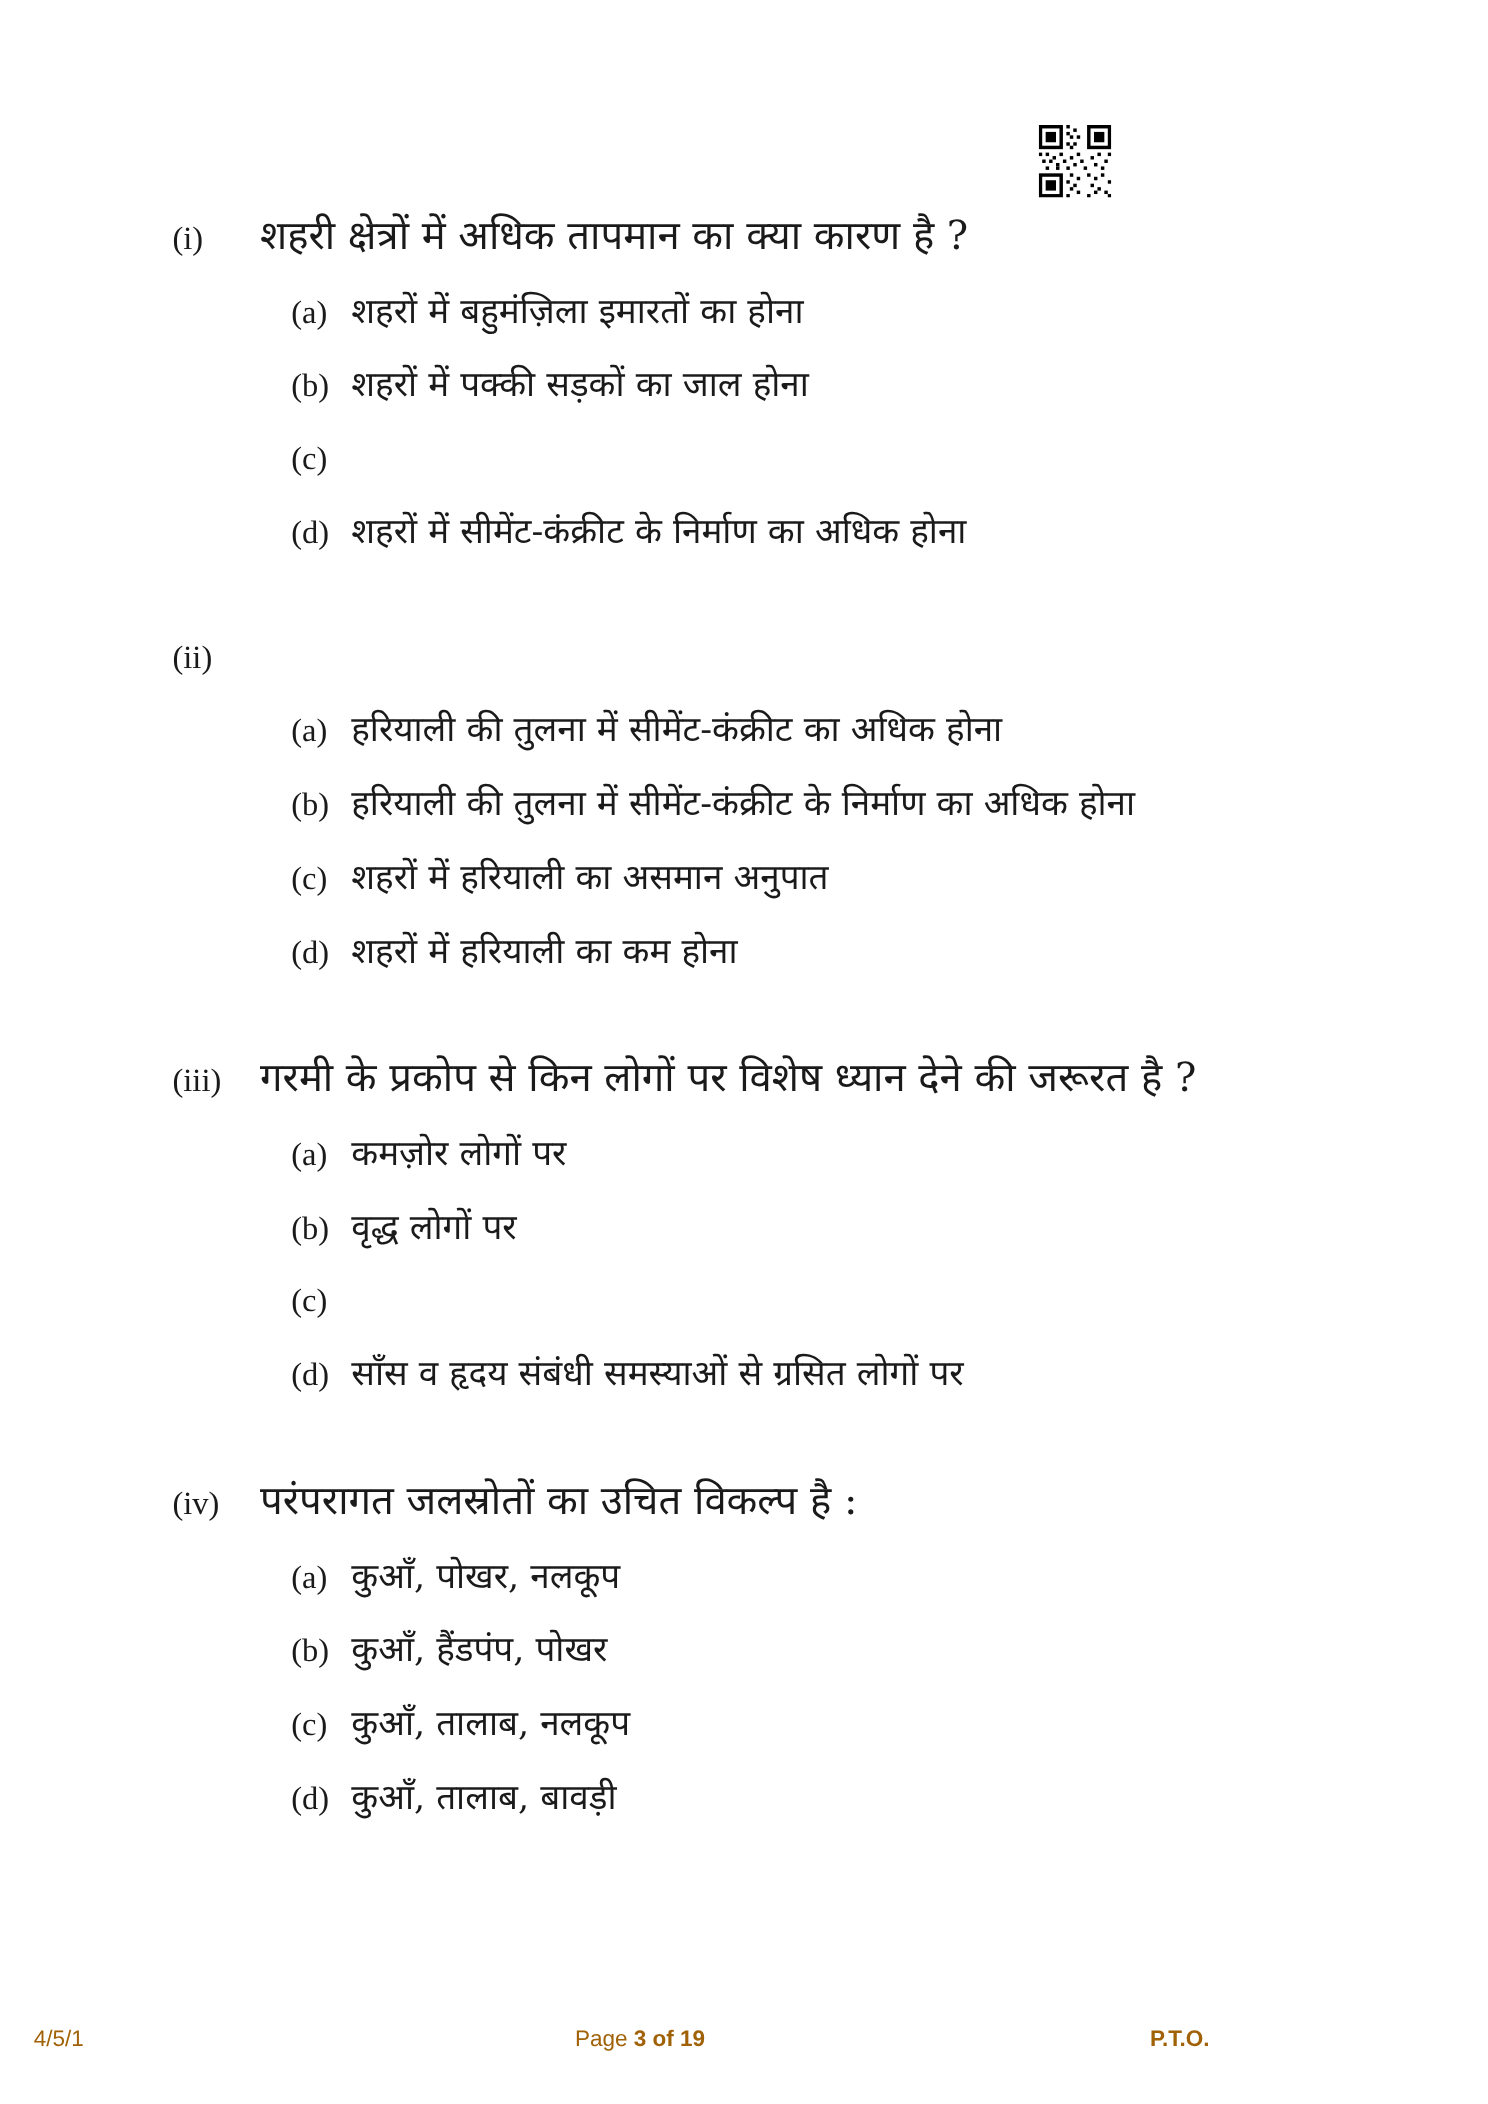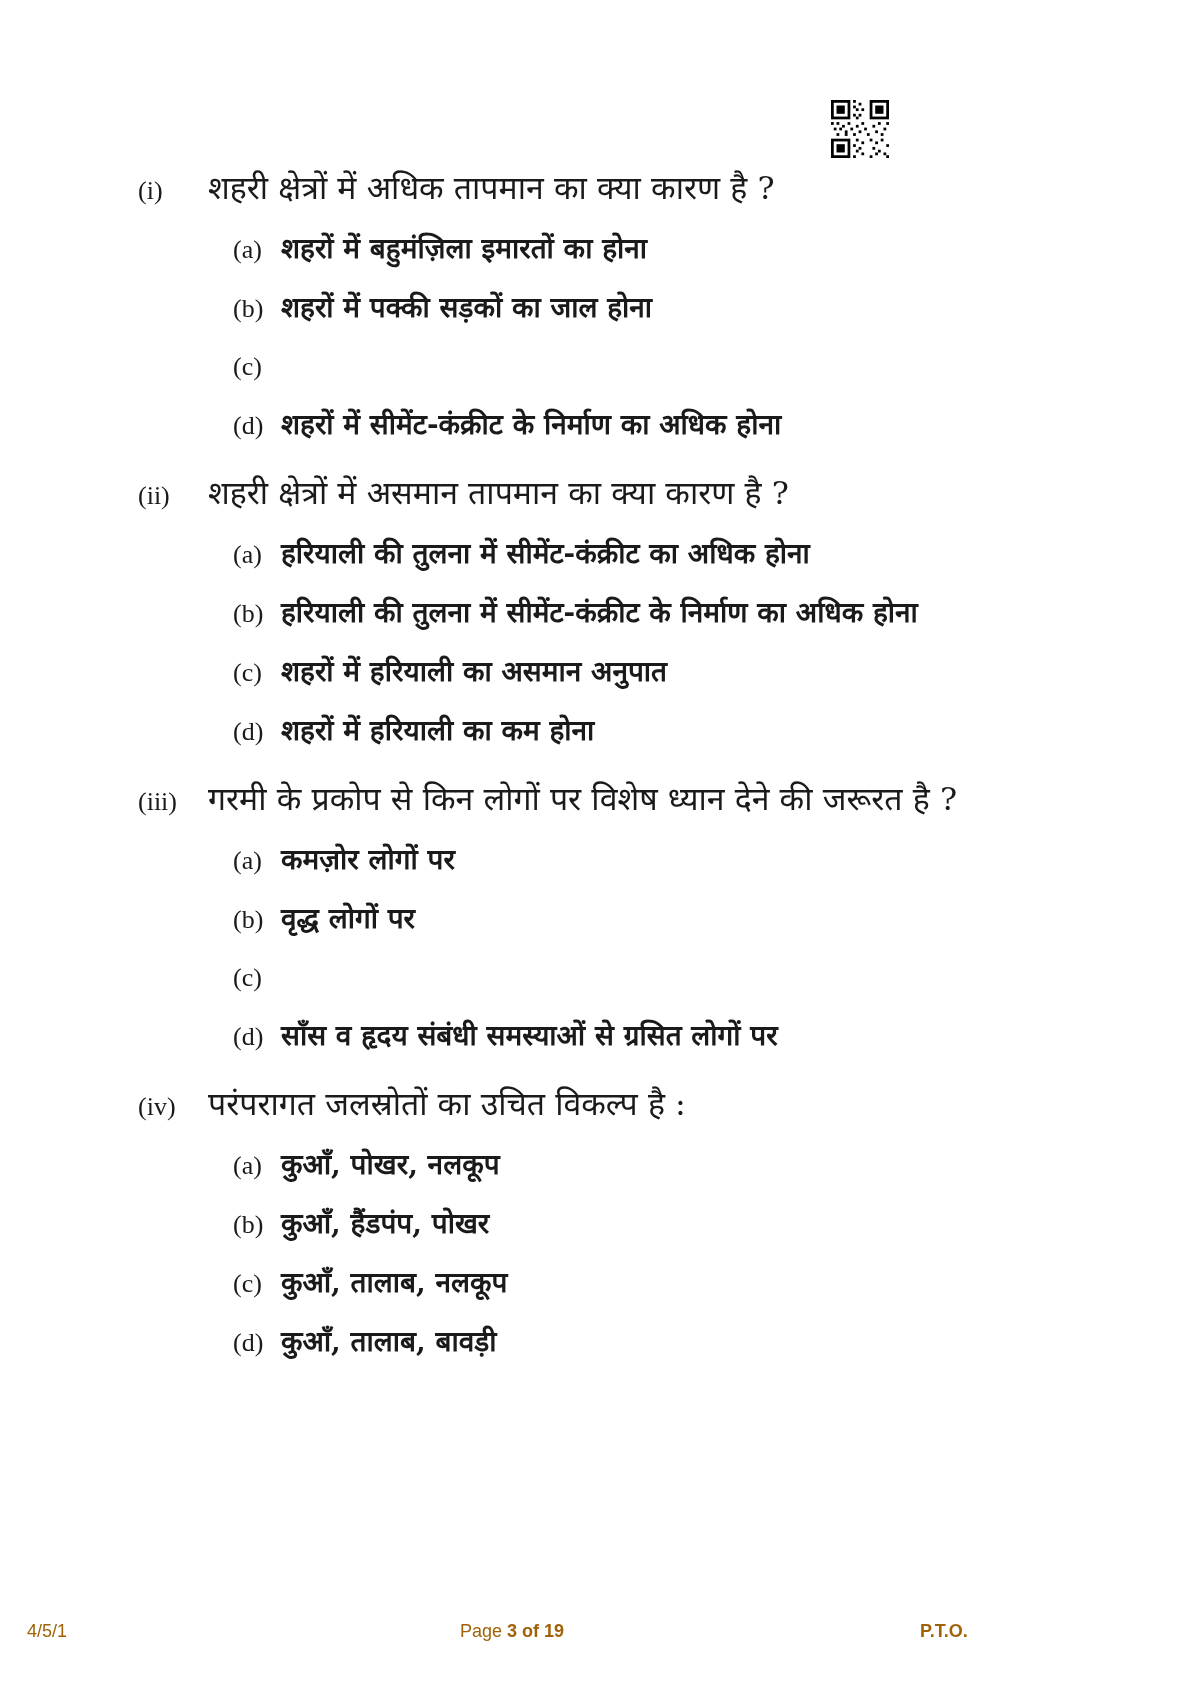--- a/index.html
+++ b/index.html
@@ -22,21 +22,21 @@
     width: 58px;
     height: 58px;
   }
   .qr svg { width: 100%; height: 100%; display: block; }
   .content {
     position: absolute;
     top: 168px;
     left: 0;
     right: 0;
   }
-  .question { margin-top: 27px; }
+  .question { margin-top: 60px; }
   .question:first-child { margin-top: 0; }
   .q-row {
     display: flex;
     align-items: baseline;
     padding-left: 138px;
     line-height: 40px;
   }
   .q-num {
     width: 70px;
     flex: 0 0 70px;
@@ -56,21 +56,20 @@
   }
   .opt-label {
     width: 48px;
     flex: 0 0 48px;
     font-size: 26px;
     font-family: "Liberation Serif", serif;
   }
   .opt-text {
     font-size: 28px;
     font-family: "DejaVu Serif", "Liberation Serif", serif;
-    font-weight: bold;
   }
   .footer {
     position: absolute;
     top: 1621px;
     left: 0;
     right: 0;
     height: 30px;
     font-family: "Liberation Sans", sans-serif;
     font-size: 18px;
     color: #a16207;
@@ -171,21 +170,20 @@
       </div>
       <div class="opt-row">
         <span class="opt-label">(d)</span>
         <span class="opt-text">शहरों में सीमेंट-कंक्रीट के निर्माण का अधिक होना</span>
       </div>
     </div>
 
     <div class="question">
       <div class="q-row">
         <span class="q-num">(ii)</span>
-        <span class="q-text">शहरी क्षेत्रों में असमान तापमान का क्या कारण है ?</span>
       </div>
       <div class="opt-row">
         <span class="opt-label">(a)</span>
         <span class="opt-text">हरियाली की तुलना में सीमेंट-कंक्रीट का अधिक होना</span>
       </div>
       <div class="opt-row">
         <span class="opt-label">(b)</span>
         <span class="opt-text">हरियाली की तुलना में सीमेंट-कंक्रीट के निर्माण का अधिक होना</span>
       </div>
       <div class="opt-row">

